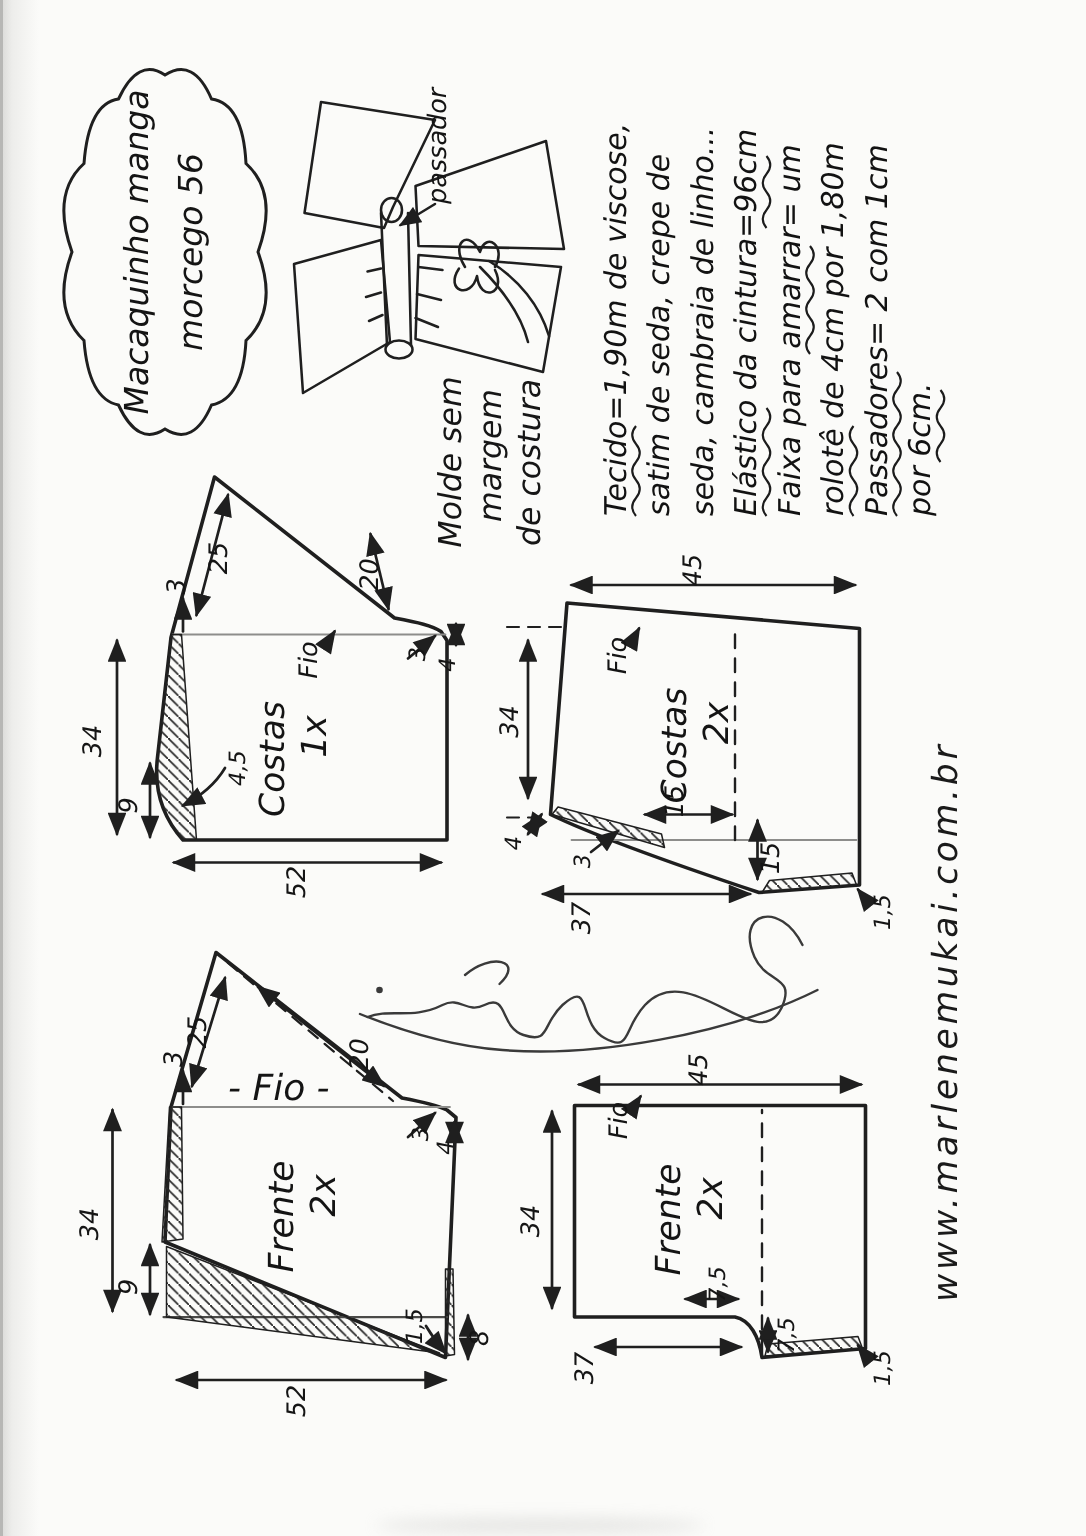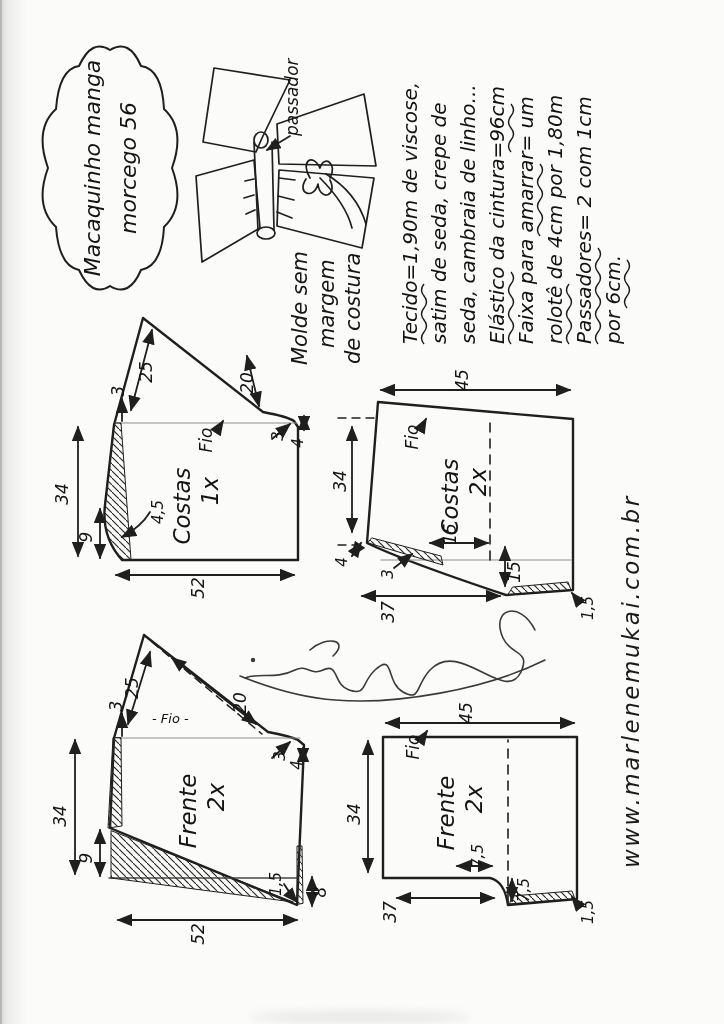--- a/index.html
+++ b/index.html
@@ -224,21 +224,21 @@
     <div class="m" style="left:112px;top:390px;">37</div>
     <div class="m sm" style="left:168px;top:478px;">7,5</div>
     <div class="m sm" style="left:134px;top:524px;">7,5</div>
     <div class="m sm" style="left:112px;top:588px;">1,5</div>
     <div class="m" style="left:277px;top:413px;">Fio</div>
     <div class="pn" style="left:211px;top:446px;">Frente</div>
     <div class="pn" style="left:225px;top:474px;">2x</div>
 
   </div>
 
-  <div class="overlay-text" style="left:152px;top:711px;font-size:13px;">- Fio -</div>
+  <div class="overlay-text" style="left:152px;top:711px;font-size:24px;">- Fio -</div>
 
   <svg style="position:absolute;left:215px;top:590px;z-index:4;" width="340" height="130" viewBox="0 0 340 130">
     <g fill="none" stroke="#3a3a3a" stroke-width="1.6" stroke-linecap="round">
       <path d="M 320,40 C 305,10 275,18 288,48 C 296,66 316,60 306,82 C 290,115 245,48 215,80
                C 200,96 206,112 188,102 C 170,92 180,62 160,80 C 146,93 152,106 134,100
                C 118,95 124,72 108,80 C 96,86 92,74 80,80 C 60,90 45,82 30,88"></path>
       <path d="M 330,70 C 270,100 180,115 120,110 C 90,108 60,100 25,86"></path>
       <path d="M 95,60 C 112,45 135,50 118,66"></path>
       <circle cx="38" cy="70" r="2.2" fill="#3a3a3a" stroke="none"></circle>
     </g>

